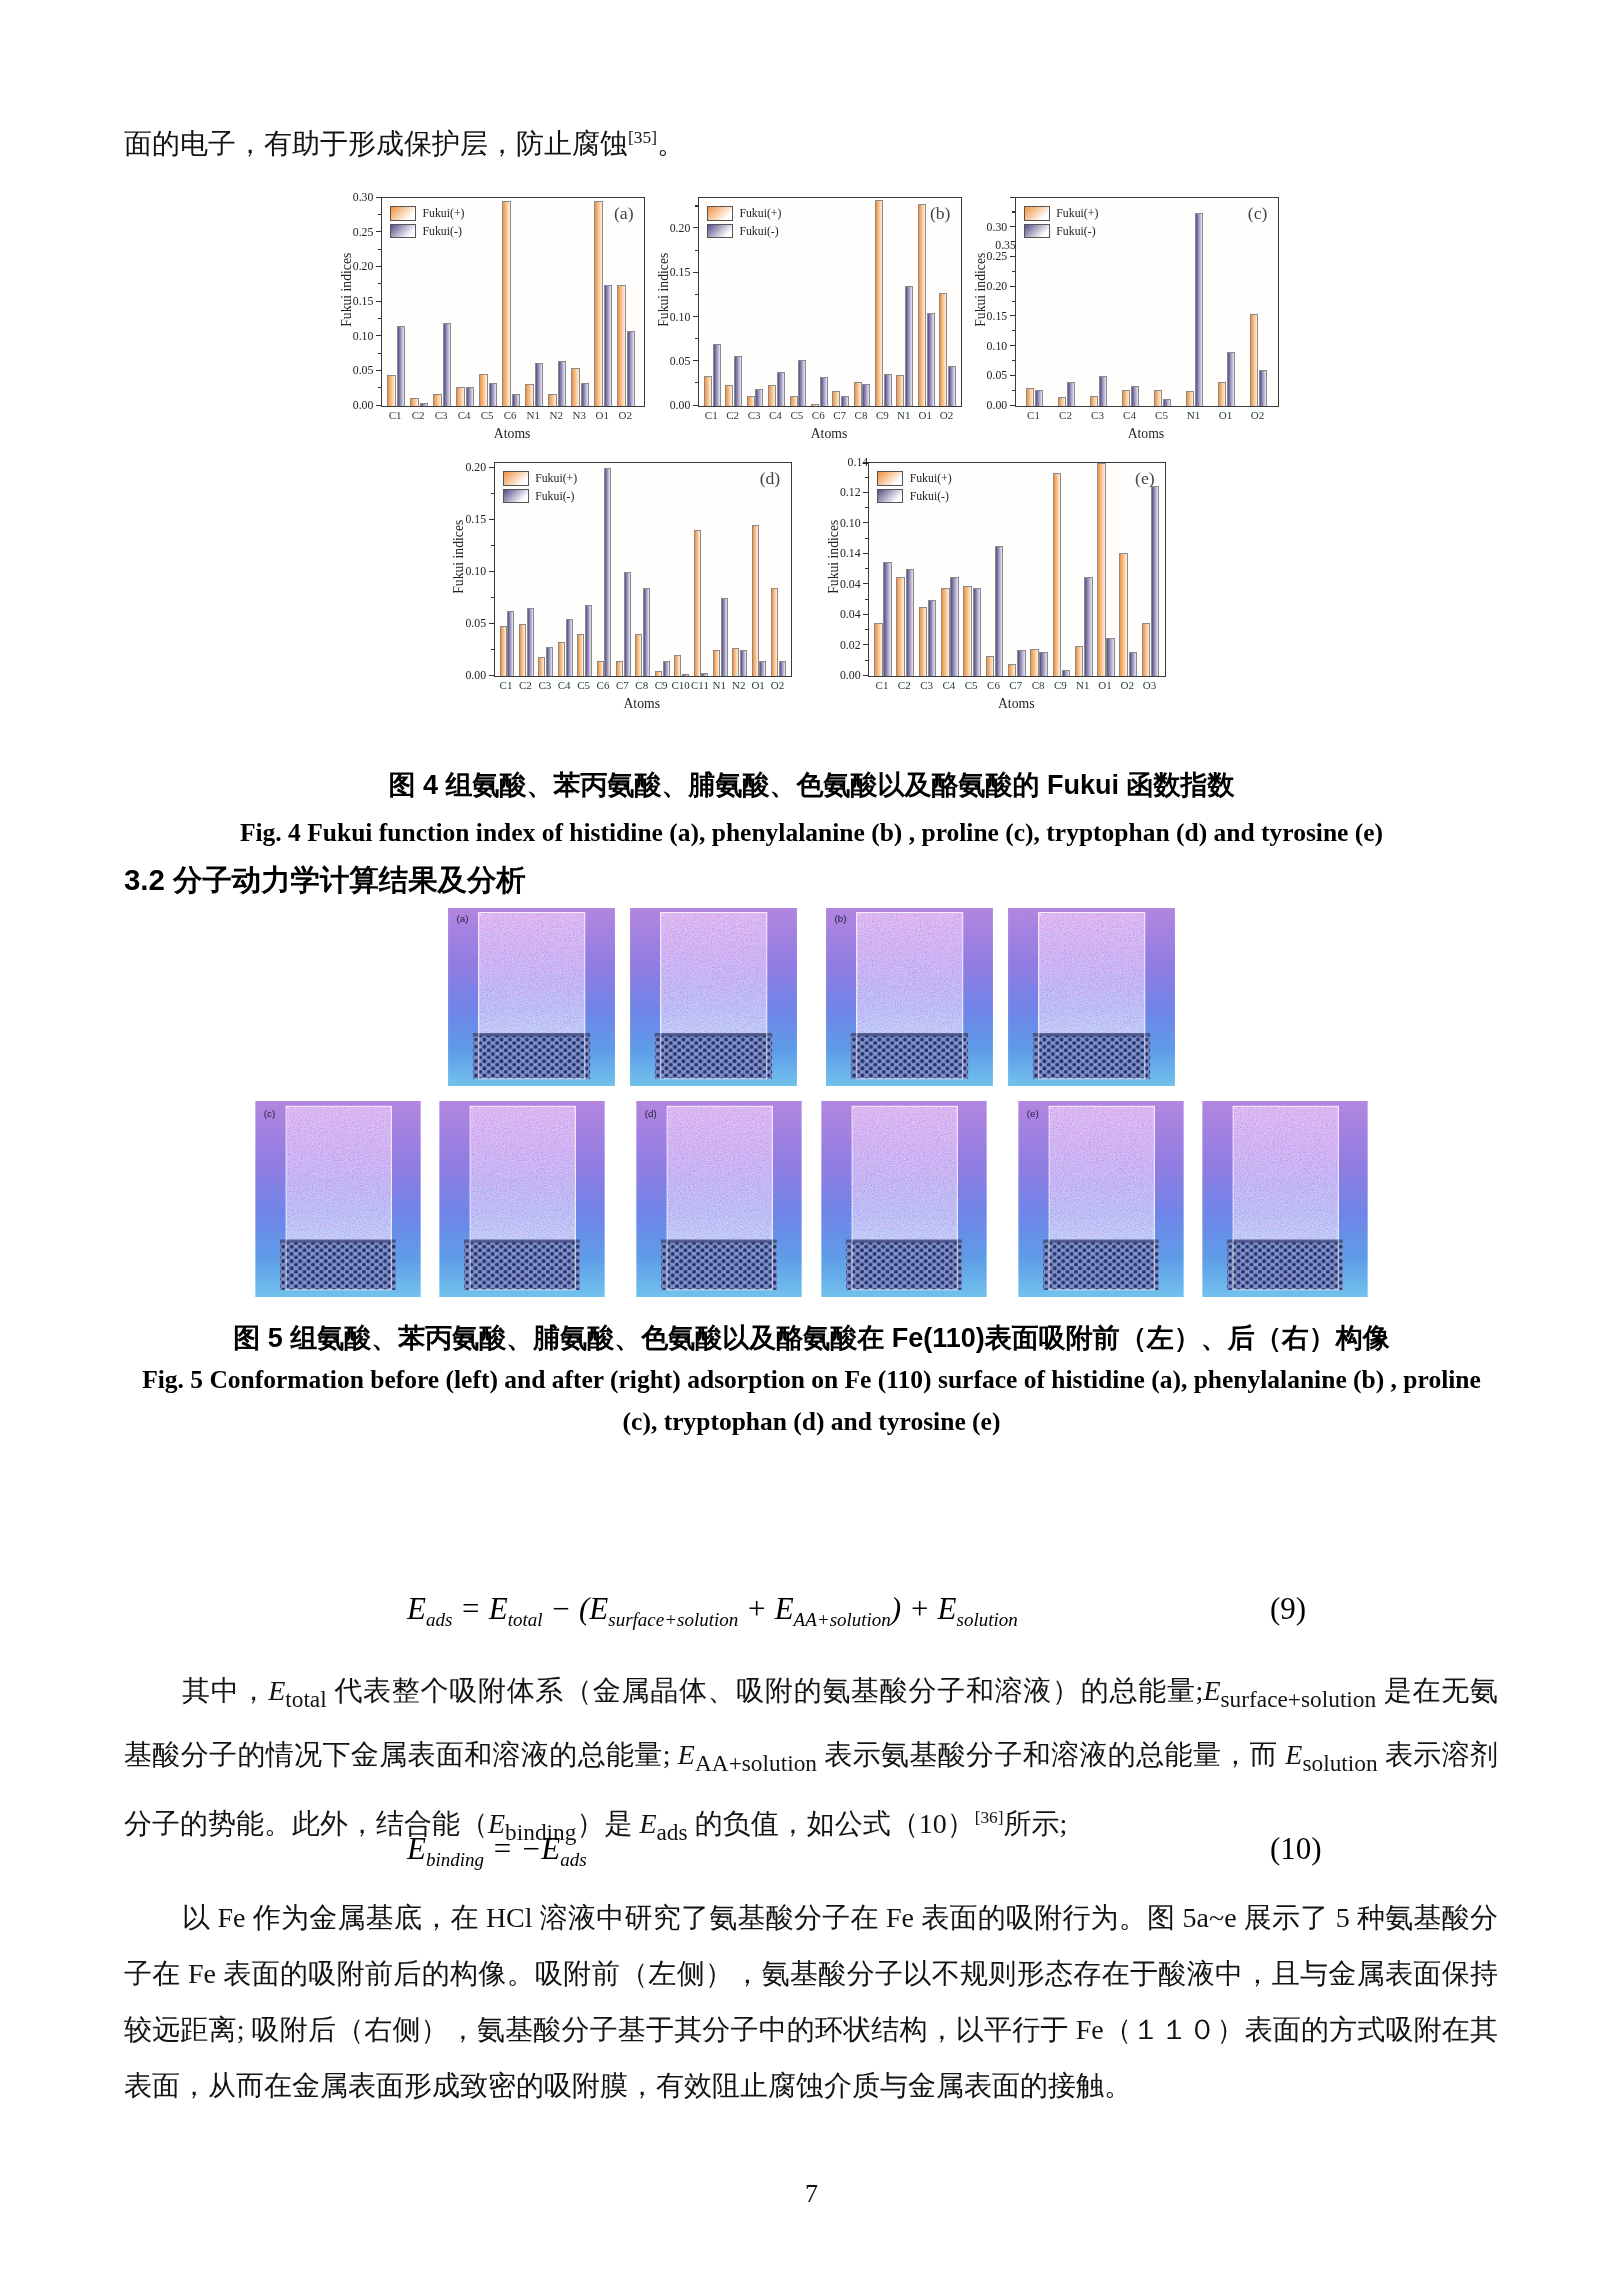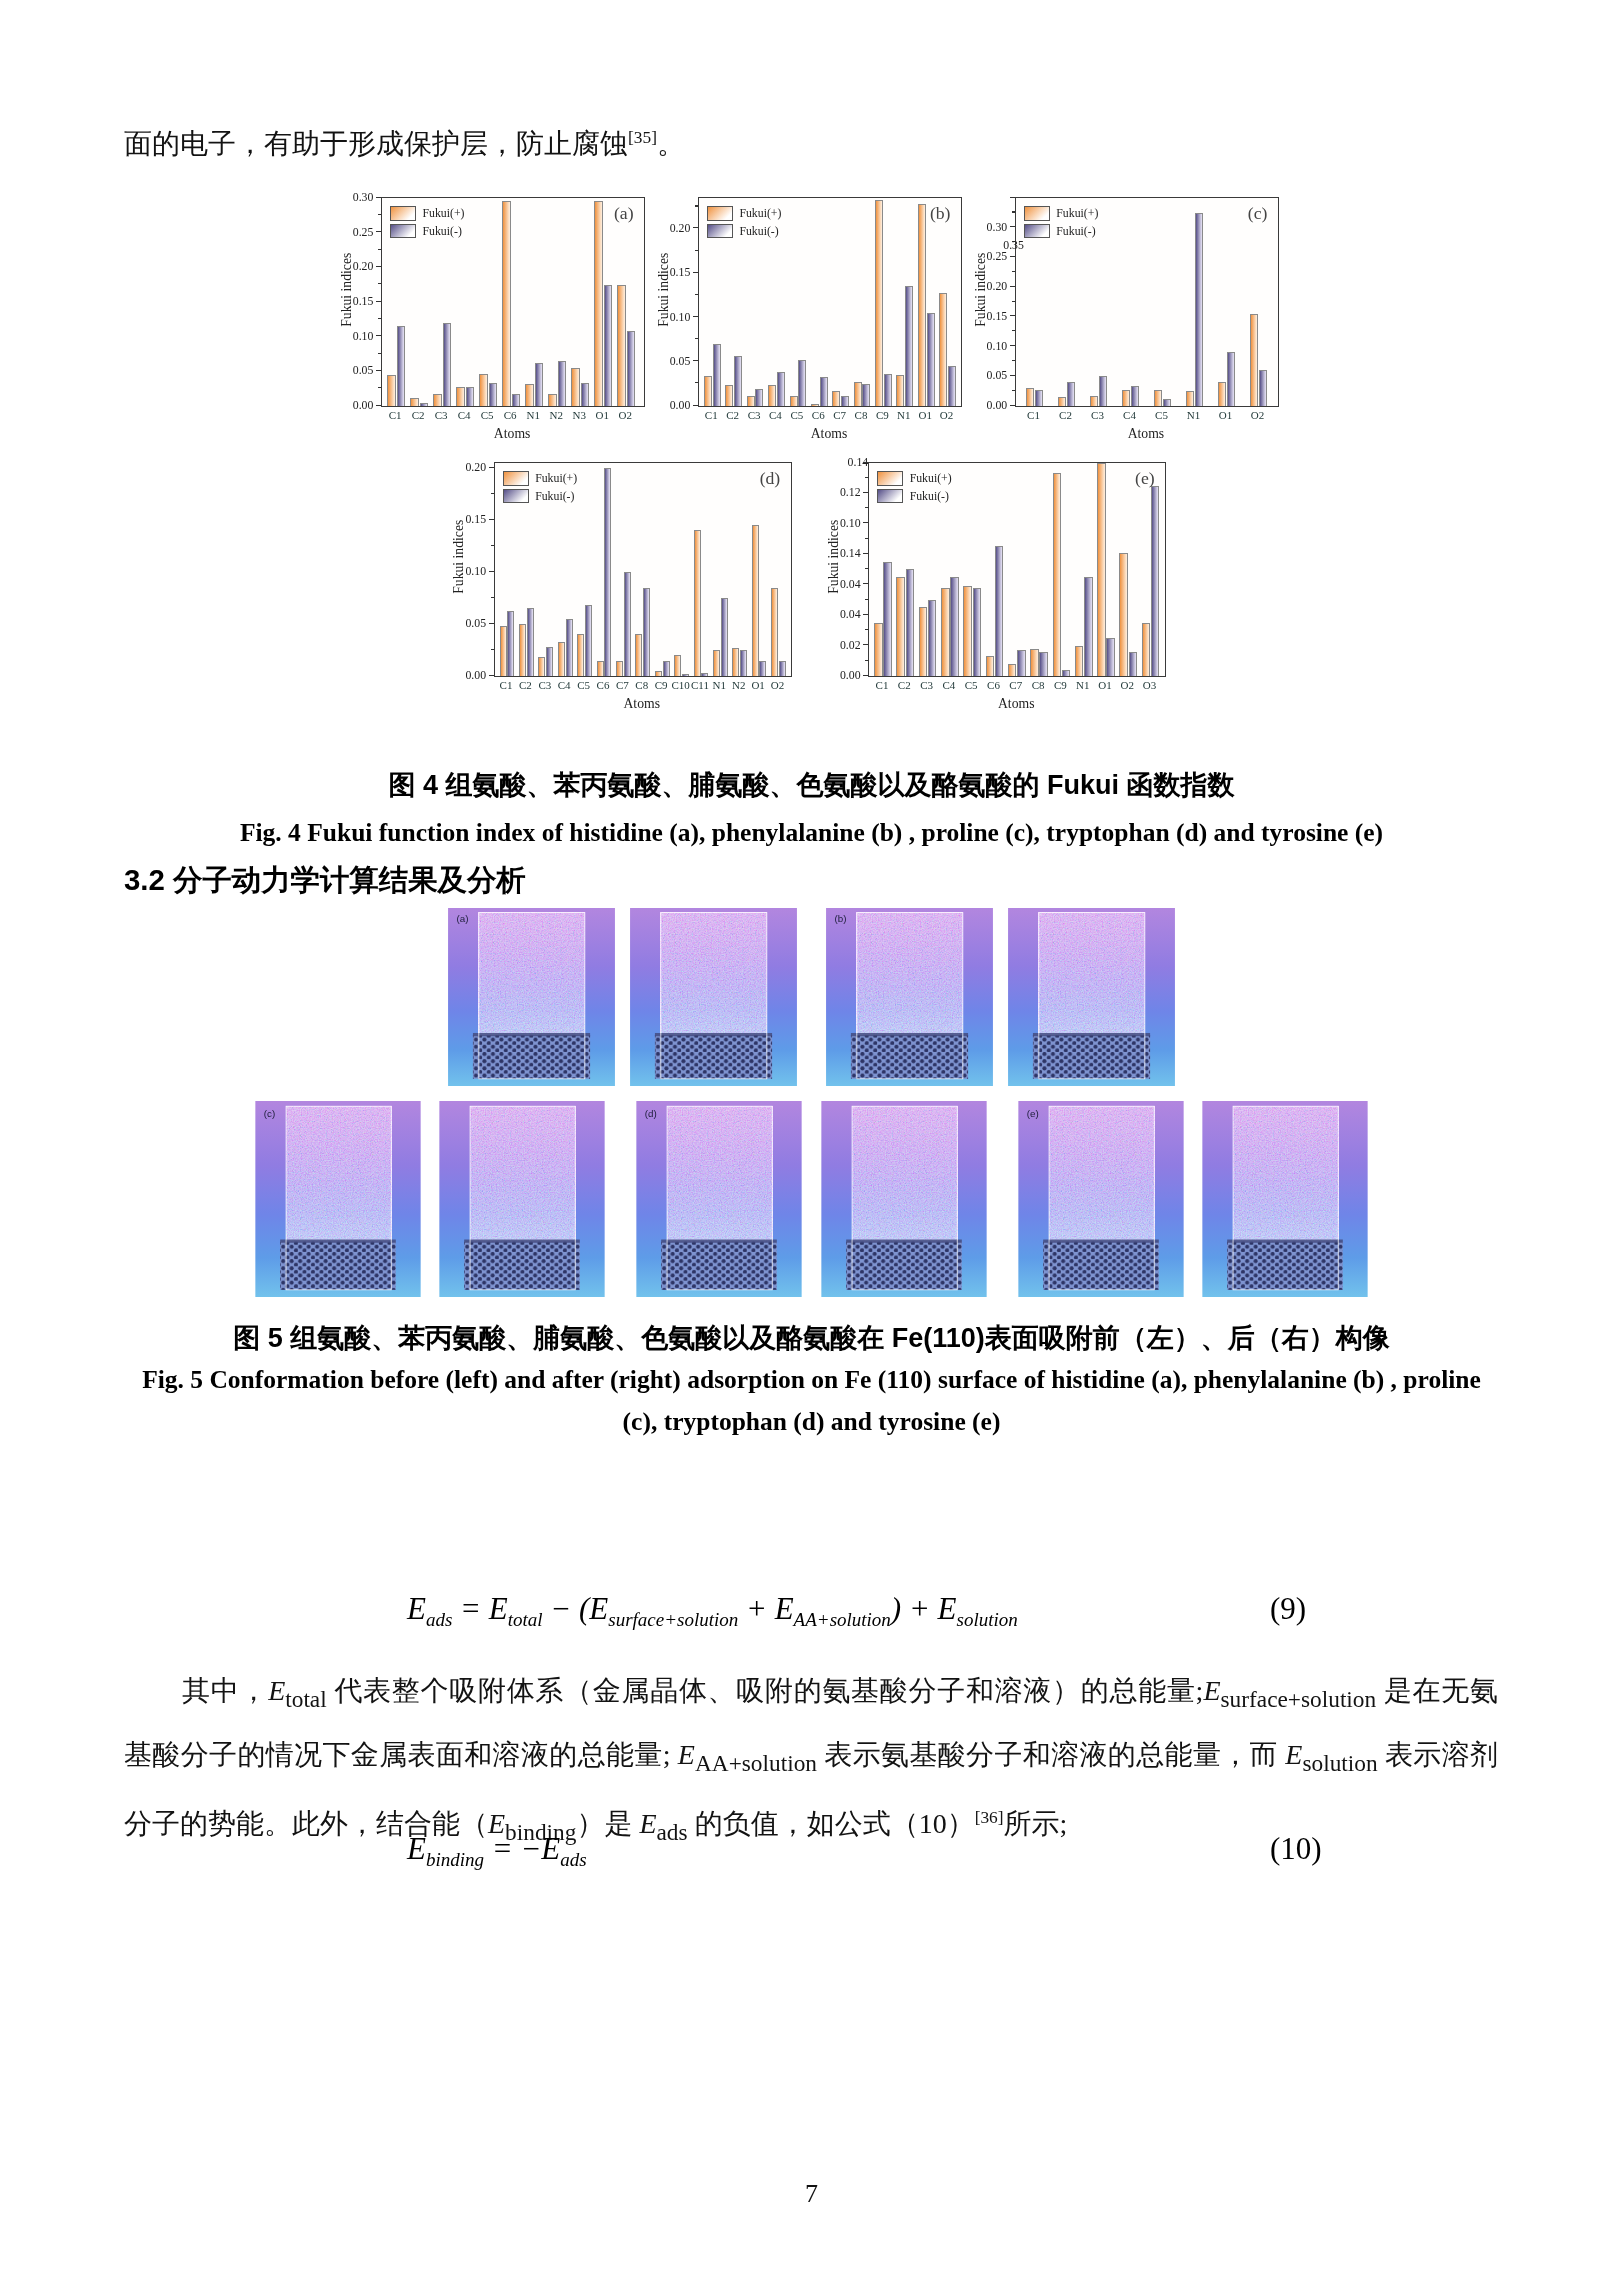--- a/index.html
+++ b/index.html
@@ -331,21 +331,21 @@
         <div class="tickmark" style="left: 40px; top: 113px; width: 3.3px;"></div>
         <div class="ticklabel" style="left: 1.3px; top: 91px;">0.20</div>
         <div class="tickmark" style="left: 38px; top: 98px; width: 5.2px;"></div>
         <div class="tickmark" style="left: 40px; top: 83px; width: 3.3px;"></div>
         <div class="ticklabel" style="left: 1.3px; top: 61px;">0.25</div>
         <div class="tickmark" style="left: 38px; top: 68px; width: 5.2px;"></div>
         <div class="tickmark" style="left: 40px; top: 53px; width: 3.3px;"></div>
         <div class="ticklabel" style="left: 1.3px; top: 32px;">0.30</div>
         <div class="tickmark" style="left: 38px; top: 38px; width: 5.2px;"></div>
         <div class="tickmark" style="left: 40px; top: 23.4px; width: 3.3px;"></div>
-        <div class="ticklabel" style="left: 18px; top: 2px; margin-top: 48px;">0.35</div>
+        <div class="ticklabel" style="left: 10px; top: 2px; margin-top: 48px;">0.35</div>
         <div class="tickmark" style="left: 38px; top: 8.5px; width: 5.2px;"></div>
         <div class="xlabels" style="left: 43px; top: 221px; width: 262px;">
           <span class="xlab" style="width: 32px;">C1</span>
           <span class="xlab" style="width: 32px;">C2</span>
           <span class="xlab" style="width: 32px;">C3</span>
           <span class="xlab" style="width: 32px;">C4</span>
           <span class="xlab" style="width: 32px;">C5</span>
           <span class="xlab" style="width: 32px;">N1</span>
           <span class="xlab" style="width: 32px;">O1</span>
           <span class="xlab" style="width: 32px;">O2</span>
@@ -700,16 +700,17 @@
     <span class="eq-no">(9)</span>
   </div>
 
   <div class="abs bodytext indent" style="top:1663px">其中，<i>E</i><sub>total</sub> 代表整个吸附体系（金属晶体、吸附的氨基酸分子和溶液）的总能量;<i>E</i><sub>surface+solution</sub> 是在无氨基酸分子的情况下金属表面和溶液的总能量; <i>E</i><sub>AA+solution</sub> 表示氨基酸分子和溶液的总能量，而 <i>E</i><sub>solution</sub> 表示溶剂分子的势能。此外，结合能（<i>E</i><sub>binding</sub>）是 <i>E</i><sub>ads</sub> 的负值，如公式（10）<sup>[36]</sup>所示;</div>
 
   <div class="abs equation" style="top:1831px">
     <span class="eq-body"><i>E</i><sub>binding</sub> = −<i>E</i><sub>ads</sub></span>
     <span class="eq-no">(10)</span>
   </div>
 
+  <div class="abs bodytext indent" style="top:1890px">以 Fe 作为金属基底，在 HCl 溶液中研究了氨基酸分子在 Fe 表面的吸附行为。图 5a~e 展示了 5 种氨基酸分子在 Fe 表面的吸附前后的构像。吸附前（左侧），氨基酸分子以不规则形态存在于酸液中，且与金属表面保持较远距离; 吸附后（右侧），氨基酸分子基于其分子中的环状结构，以平行于 Fe（１１０）表面的方式吸附在其表面，从而在金属表面形成致密的吸附膜，有效阻止腐蚀介质与金属表面的接触。</div>
 
   <div class="abs pageno" style="top:2179px">7</div>
 </div>
 
 
 </body></html>

